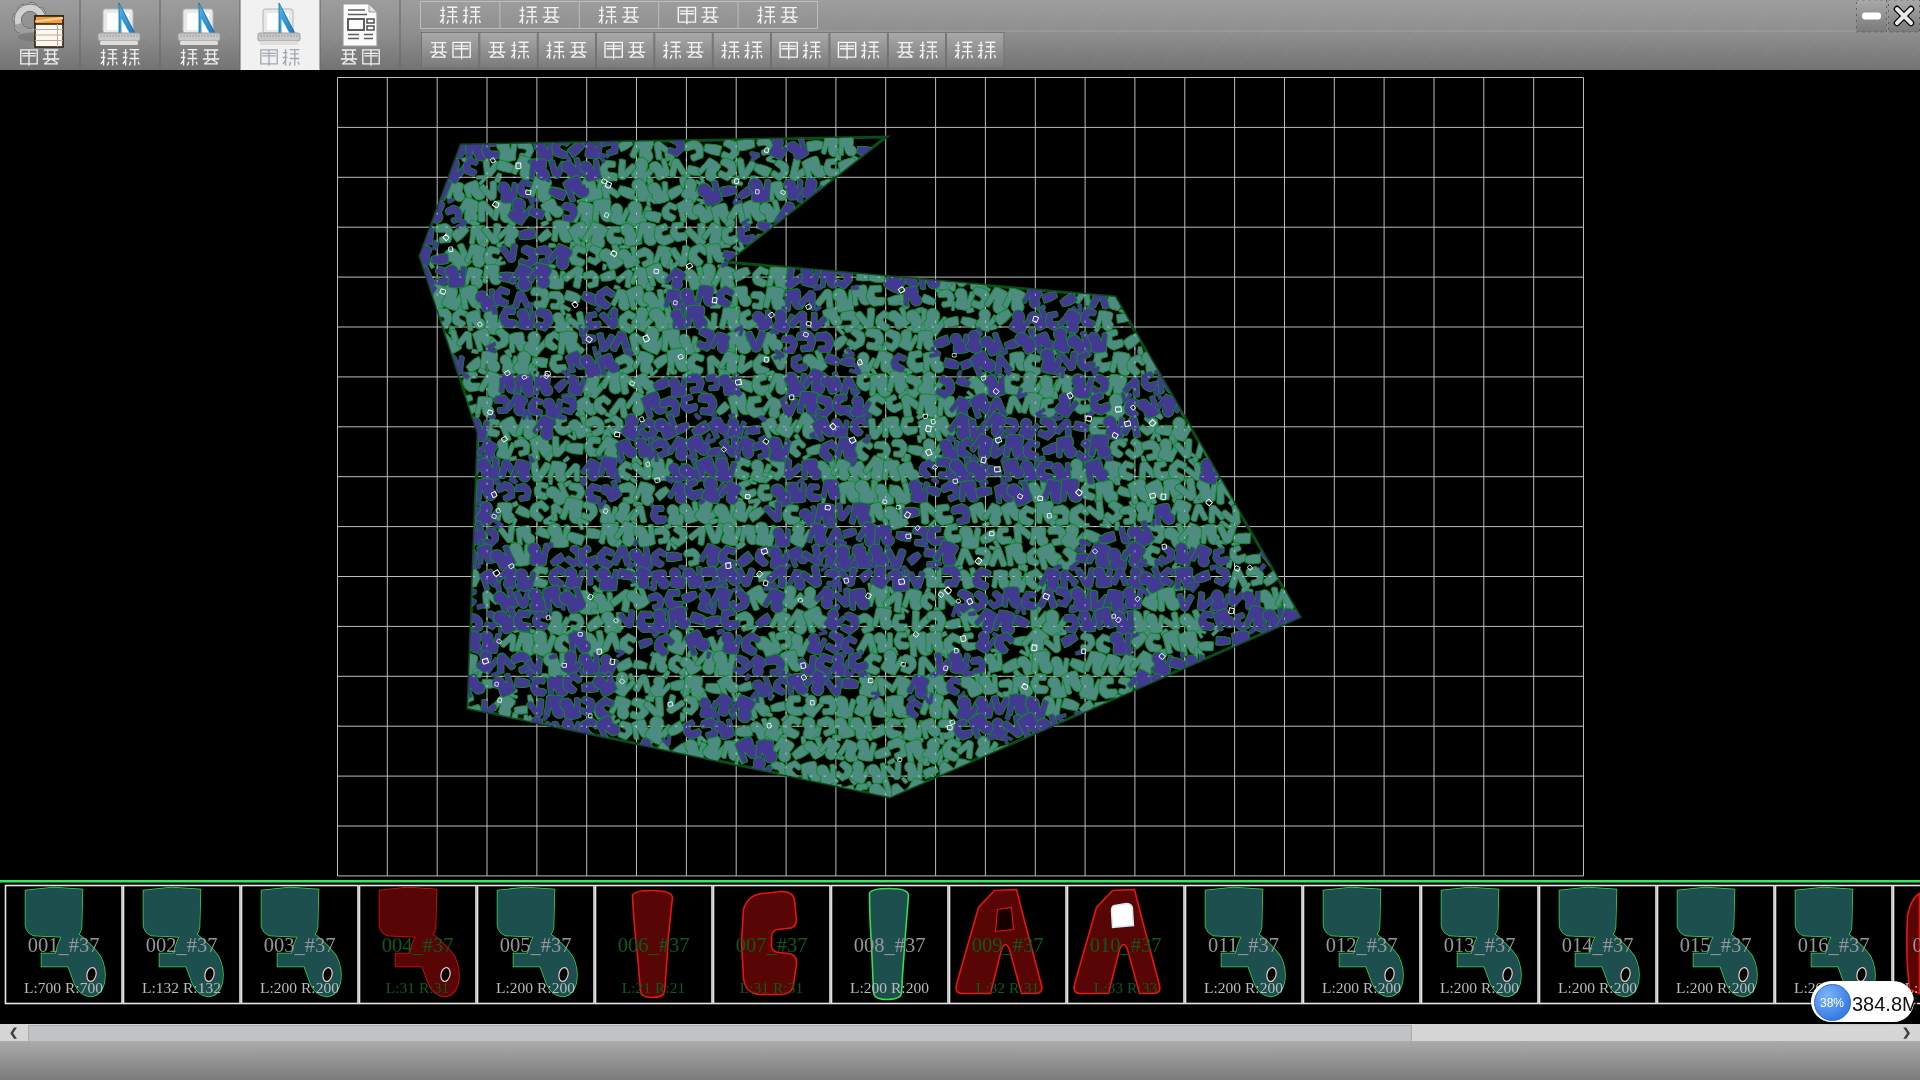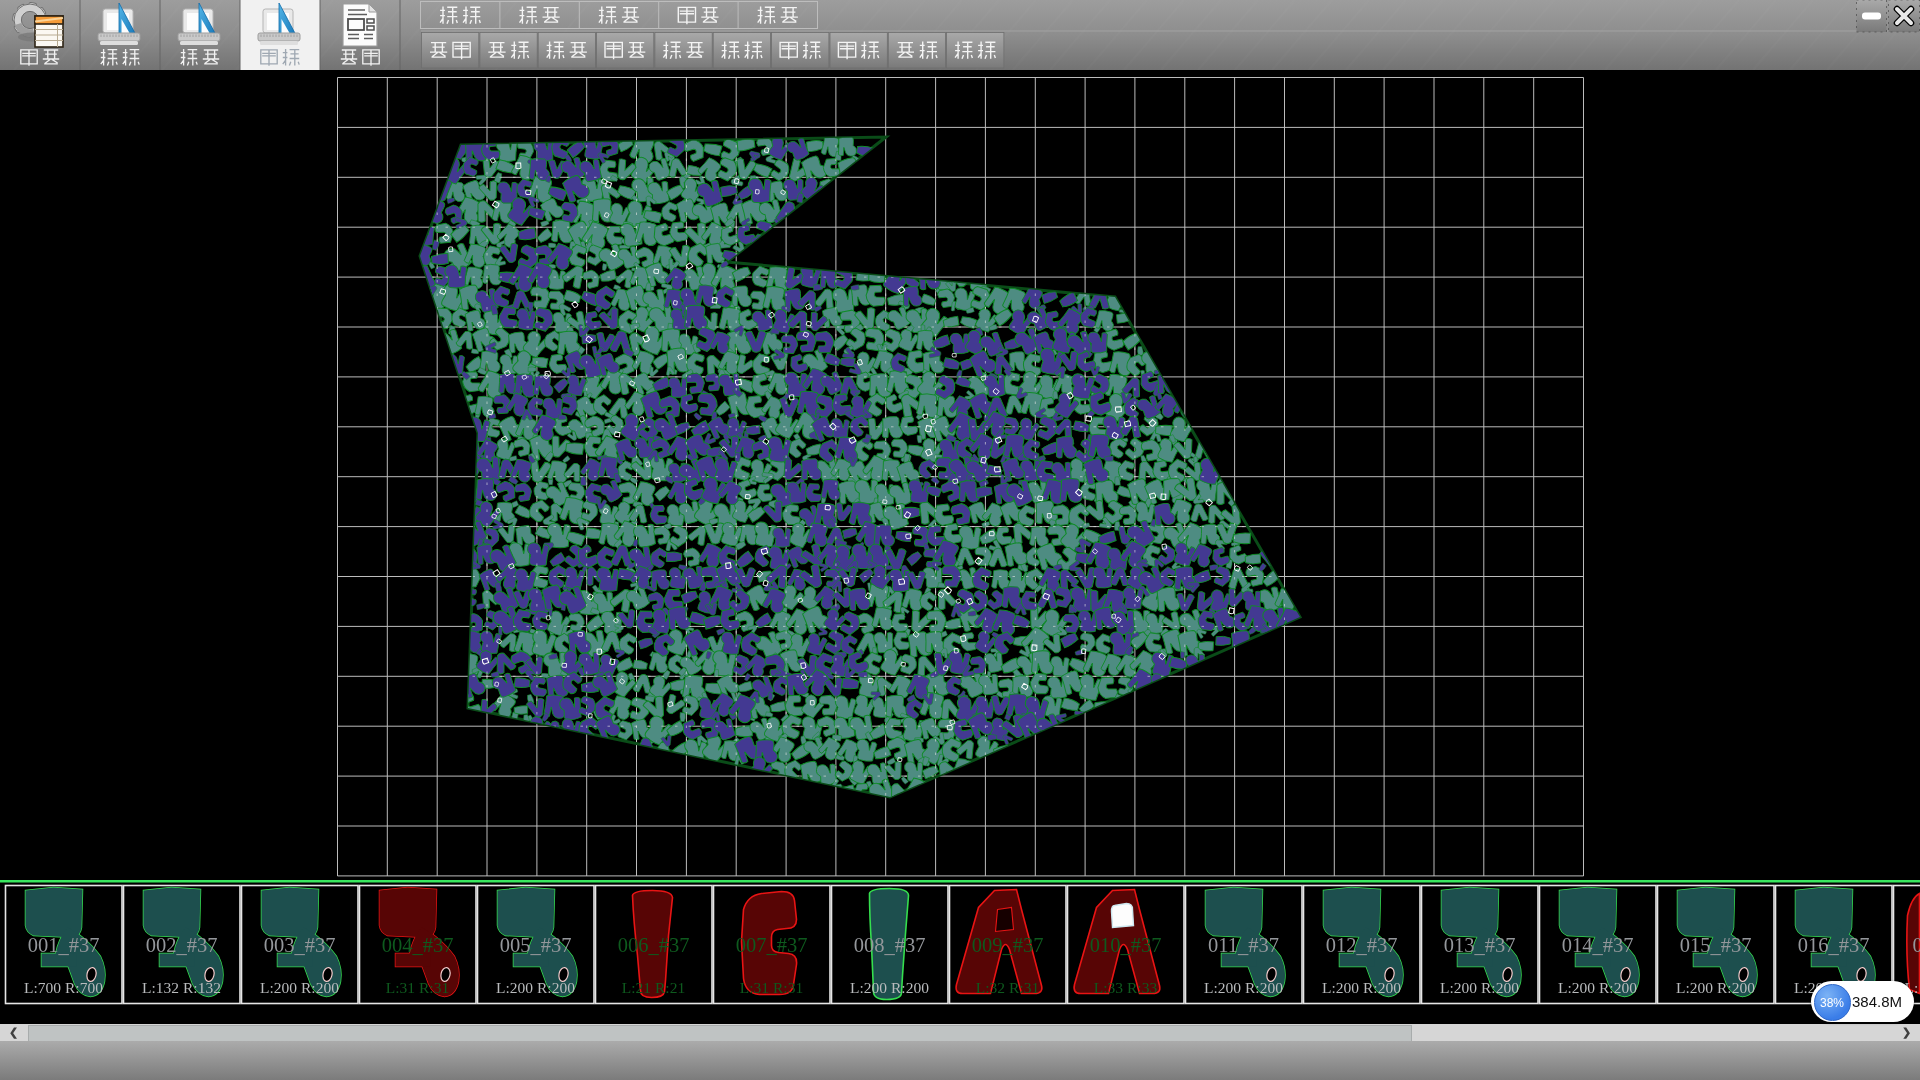--- a/index.html
+++ b/index.html
@@ -2272,13 +2272,13 @@
       </g>
     </svg>
     <div class="abs" style="left:0;top:1024px;width:1920px;height:17px;background:#d6d6d6"></div>
     <div class="abs" style="left:0;top:1024px;width:27px;height:17px;background:#d6d6d6;color:#3f3f3f;font-size:11px;font-weight:bold;text-align:center;line-height:17px">❮</div>
     <div class="abs" style="left:28px;top:1025px;width:1382px;height:15px;background:#bfc3c3;border:1px solid #a8acac"></div>
     <div class="abs" style="left:1893px;top:1024px;width:27px;height:17px;background:#d6d6d6;color:#3f3f3f;font-size:11px;font-weight:bold;text-align:center;line-height:17px">❯</div>
     <div class="abs" style="left:0;top:1041px;width:1920px;height:39px;background:linear-gradient(#ababab,#7b7b7b)"></div>
     <div class="abs" style="left:1811px;top:981px;width:103px;height:41px;background:#fff;border-radius:21px;box-shadow:0 1px 3px rgba(0,0,0,.4)"></div>
     <div class="abs" style="left:1814px;top:984px;width:35px;height:35px;border-radius:50%;background:radial-gradient(circle at 35% 30%,#7cb3f5,#3a7de8 70%);border:1px solid #2d66c8"></div>
     <div class="abs" style="left:1814px;top:996px;width:36px;text-align:center;color:#fff;font-size:12px">38%</div>
-    <div class="abs" style="left:1852px;top:993px;color:#111;font-size:15px">384.8M</div>
+    <div class="abs" style="left:1852px;top:993px;color:#111;font-size:20px">384.8M</div>
   </div>
 </body></html>

